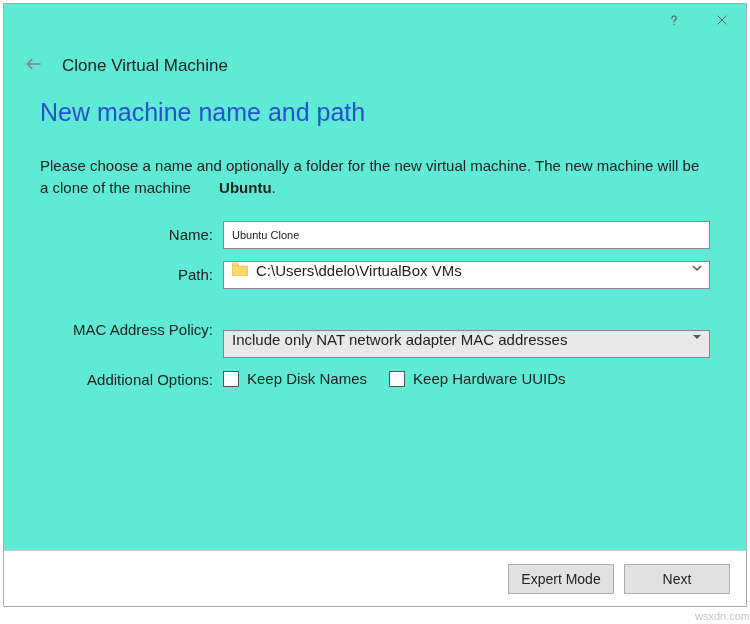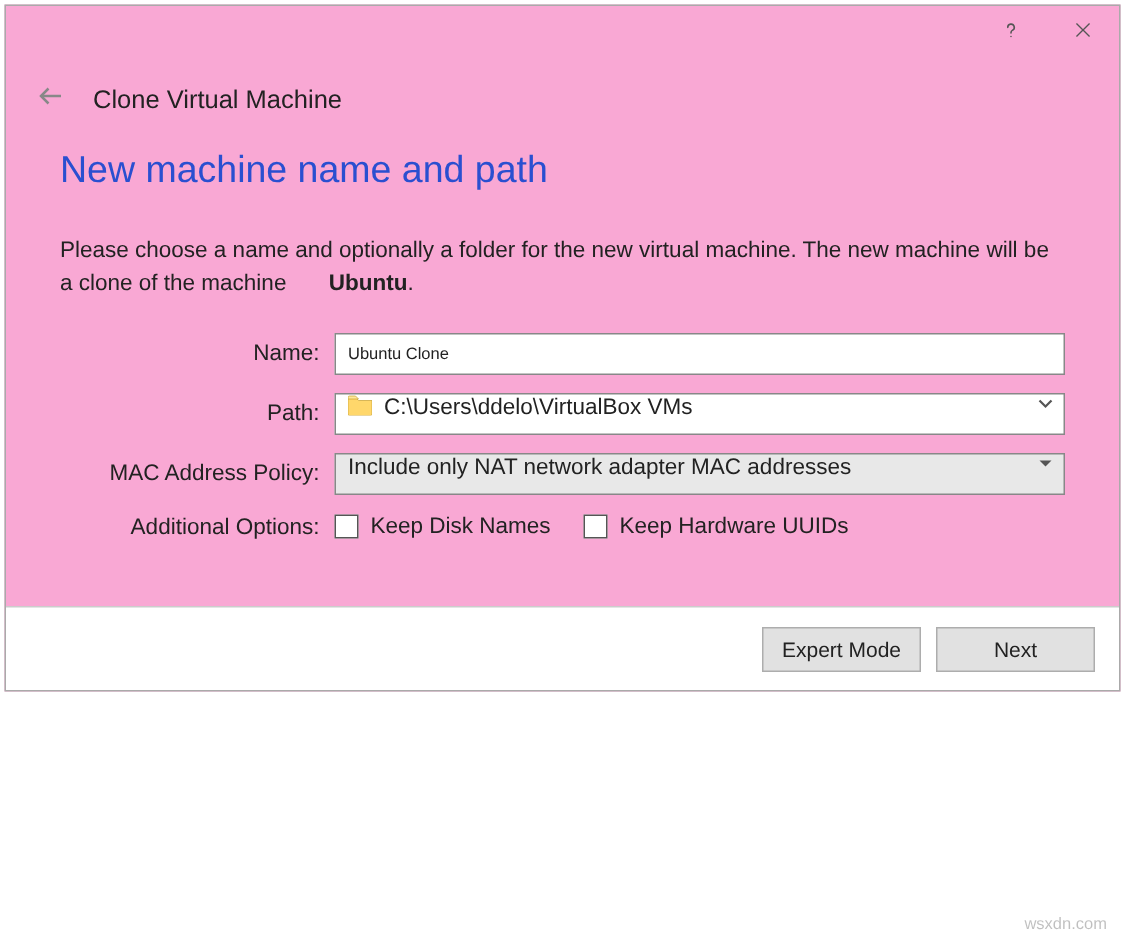--- a/index.html
+++ b/index.html
@@ -1,45 +1,45 @@
 <!DOCTYPE html>
 <html><head>
   <meta charset="utf-8">
   <style>
     * { box-sizing: border-box; margin: 0; padding: 0; font-family: "Segoe UI", Tahoma, sans-serif; }
     body { background: #fff; width: 750px; height: 624px; position: relative; }
-    .window { width: 744px; height: 458px; margin: 3px; border: 1px solid #aaa; background: #f9a8d4; display: flex; flex-direction: column; }
+    .window { width: 744px; height: 604px; margin: 3px; border: 1px solid #aaa; background: #5eead4; display: flex; flex-direction: column; }
     .titlebar { height: 40px; display: flex; justify-content: flex-end; align-items: flex-start; }
     .title-btn { width: 48px; height: 32px; display: flex; align-items: center; justify-content: center; color: #555; }
     .title-btn svg { width: 14px; height: 14px; }
     .header-row { display: flex; align-items: center; padding: 10px 20px 20px 20px; gap: 18px; }
     .back-arrow { color: #888; }
     .back-arrow svg { width: 20px; height: 20px; }
     .wizard-title { font-size: 17px; color: #222; font-weight: 400; }
     .content { padding: 0 36px; flex: 1; }
     .page-title { color: #2a4fd0; font-size: 25px; font-weight: 400; margin-bottom: 28px; }
     .intro { font-size: 15px; color: #222; line-height: 1.45; margin-bottom: 22px; }
     .intro b { font-weight: bold; margin-left: 24px; }
     .form { display: grid; grid-template-columns: 175px 1fr; row-gap: 12px; align-items: center; column-gap: 8px; }
     .form-label { text-align: right; font-size: 15px; color: #222; padding-right: 2px; }
     .text-input { width: 100%; height: 28px; border: 1px solid #888; padding: 3px 8px; font-size: 11px; background: #fff; color: #222; }
     .combo { width: 100%; height: 28px; border: 1px solid #888; display: flex; align-items: flex-start; padding: 0 6px 0 8px; position: relative; font-size: 15px; }
     .combo.path-combo { background: #fff; }
-    .combo.mac-combo { background: #e8e8e8; }
+    .combo.mac-combo { background: #e8e8e8; margin-top: 29px; }
     .folder-icon { width: 16px; height: 14px; margin-right: 8px; flex-shrink: 0; }
     .combo-text { flex: 1; color: #222; white-space: nowrap; overflow: hidden; text-overflow: ellipsis; }
     .chev { width: 12px; color: #555; flex-shrink: 0; margin-left: 4px; }
     .options-col { display: flex; flex-direction: row; gap: 22px; }
     .check-row { display: flex; align-items: center; gap: 8px; }
     .chk { width: 16px; height: 16px; border: 1px solid #555; background: #fff; flex-shrink: 0; }
     .check-row span { font-size: 15px; color: #222; }
     .align-top { align-self: start; padding-top: 1px; }
     .footer { border-top: 1px solid #ccc; height: 56px; display: flex; align-items: center; justify-content: flex-end; padding-right: 16px; gap: 10px; background: #fff; }
     .btn { min-width: 106px; height: 30px; background: #e1e1e1; border: 1px solid #adadad; font-size: 14px; color: #222; display: flex; align-items: center; justify-content: center; }
-    .watermark { position: absolute; bottom: 2px; right: 12px; font-size: 11px; color: rgba(0,0,0,0.25); }
+    .watermark { position: absolute; bottom: 2px; right: 0; font-size: 11px; color: rgba(0,0,0,0.25); }
   </style>
 </head>
 <body>
 
 <div class="window">
   <div class="titlebar">
     <div class="title-btn" title="Help">
       <svg viewBox="0 0 16 16" fill="none" stroke="currentColor" stroke-width="1.2">
         <path d="M5.5 6 a2.5 2.5 0 1 1 3.5 2.3 c-0.8 0.4 -1 0.9 -1 1.7 v0.3" stroke-linecap="round"></path>
         <circle cx="8" cy="13" r="0.6" fill="currentColor" stroke="none"></circle>

